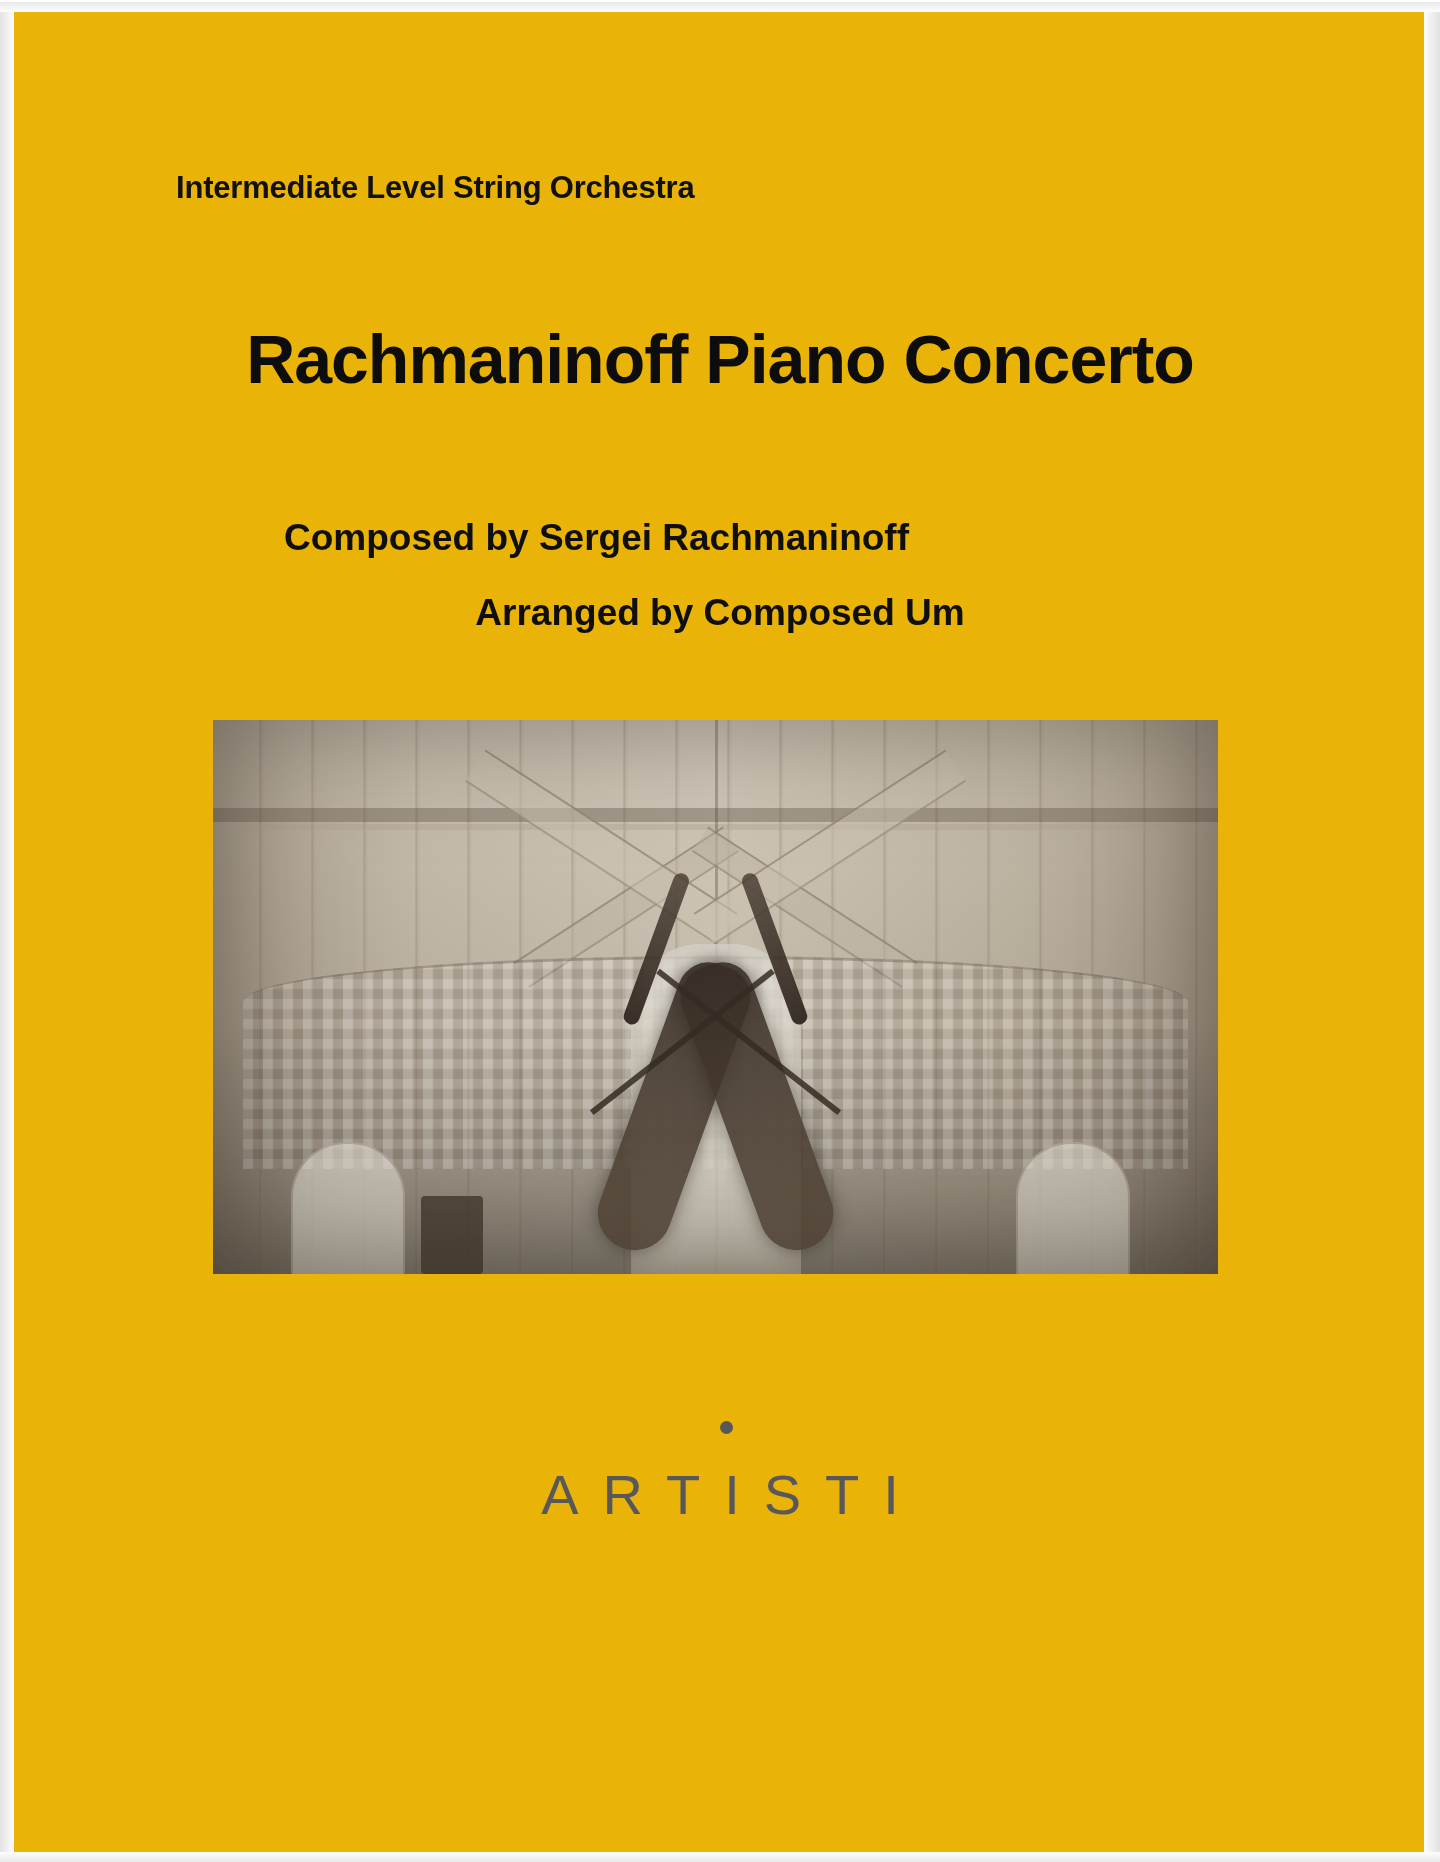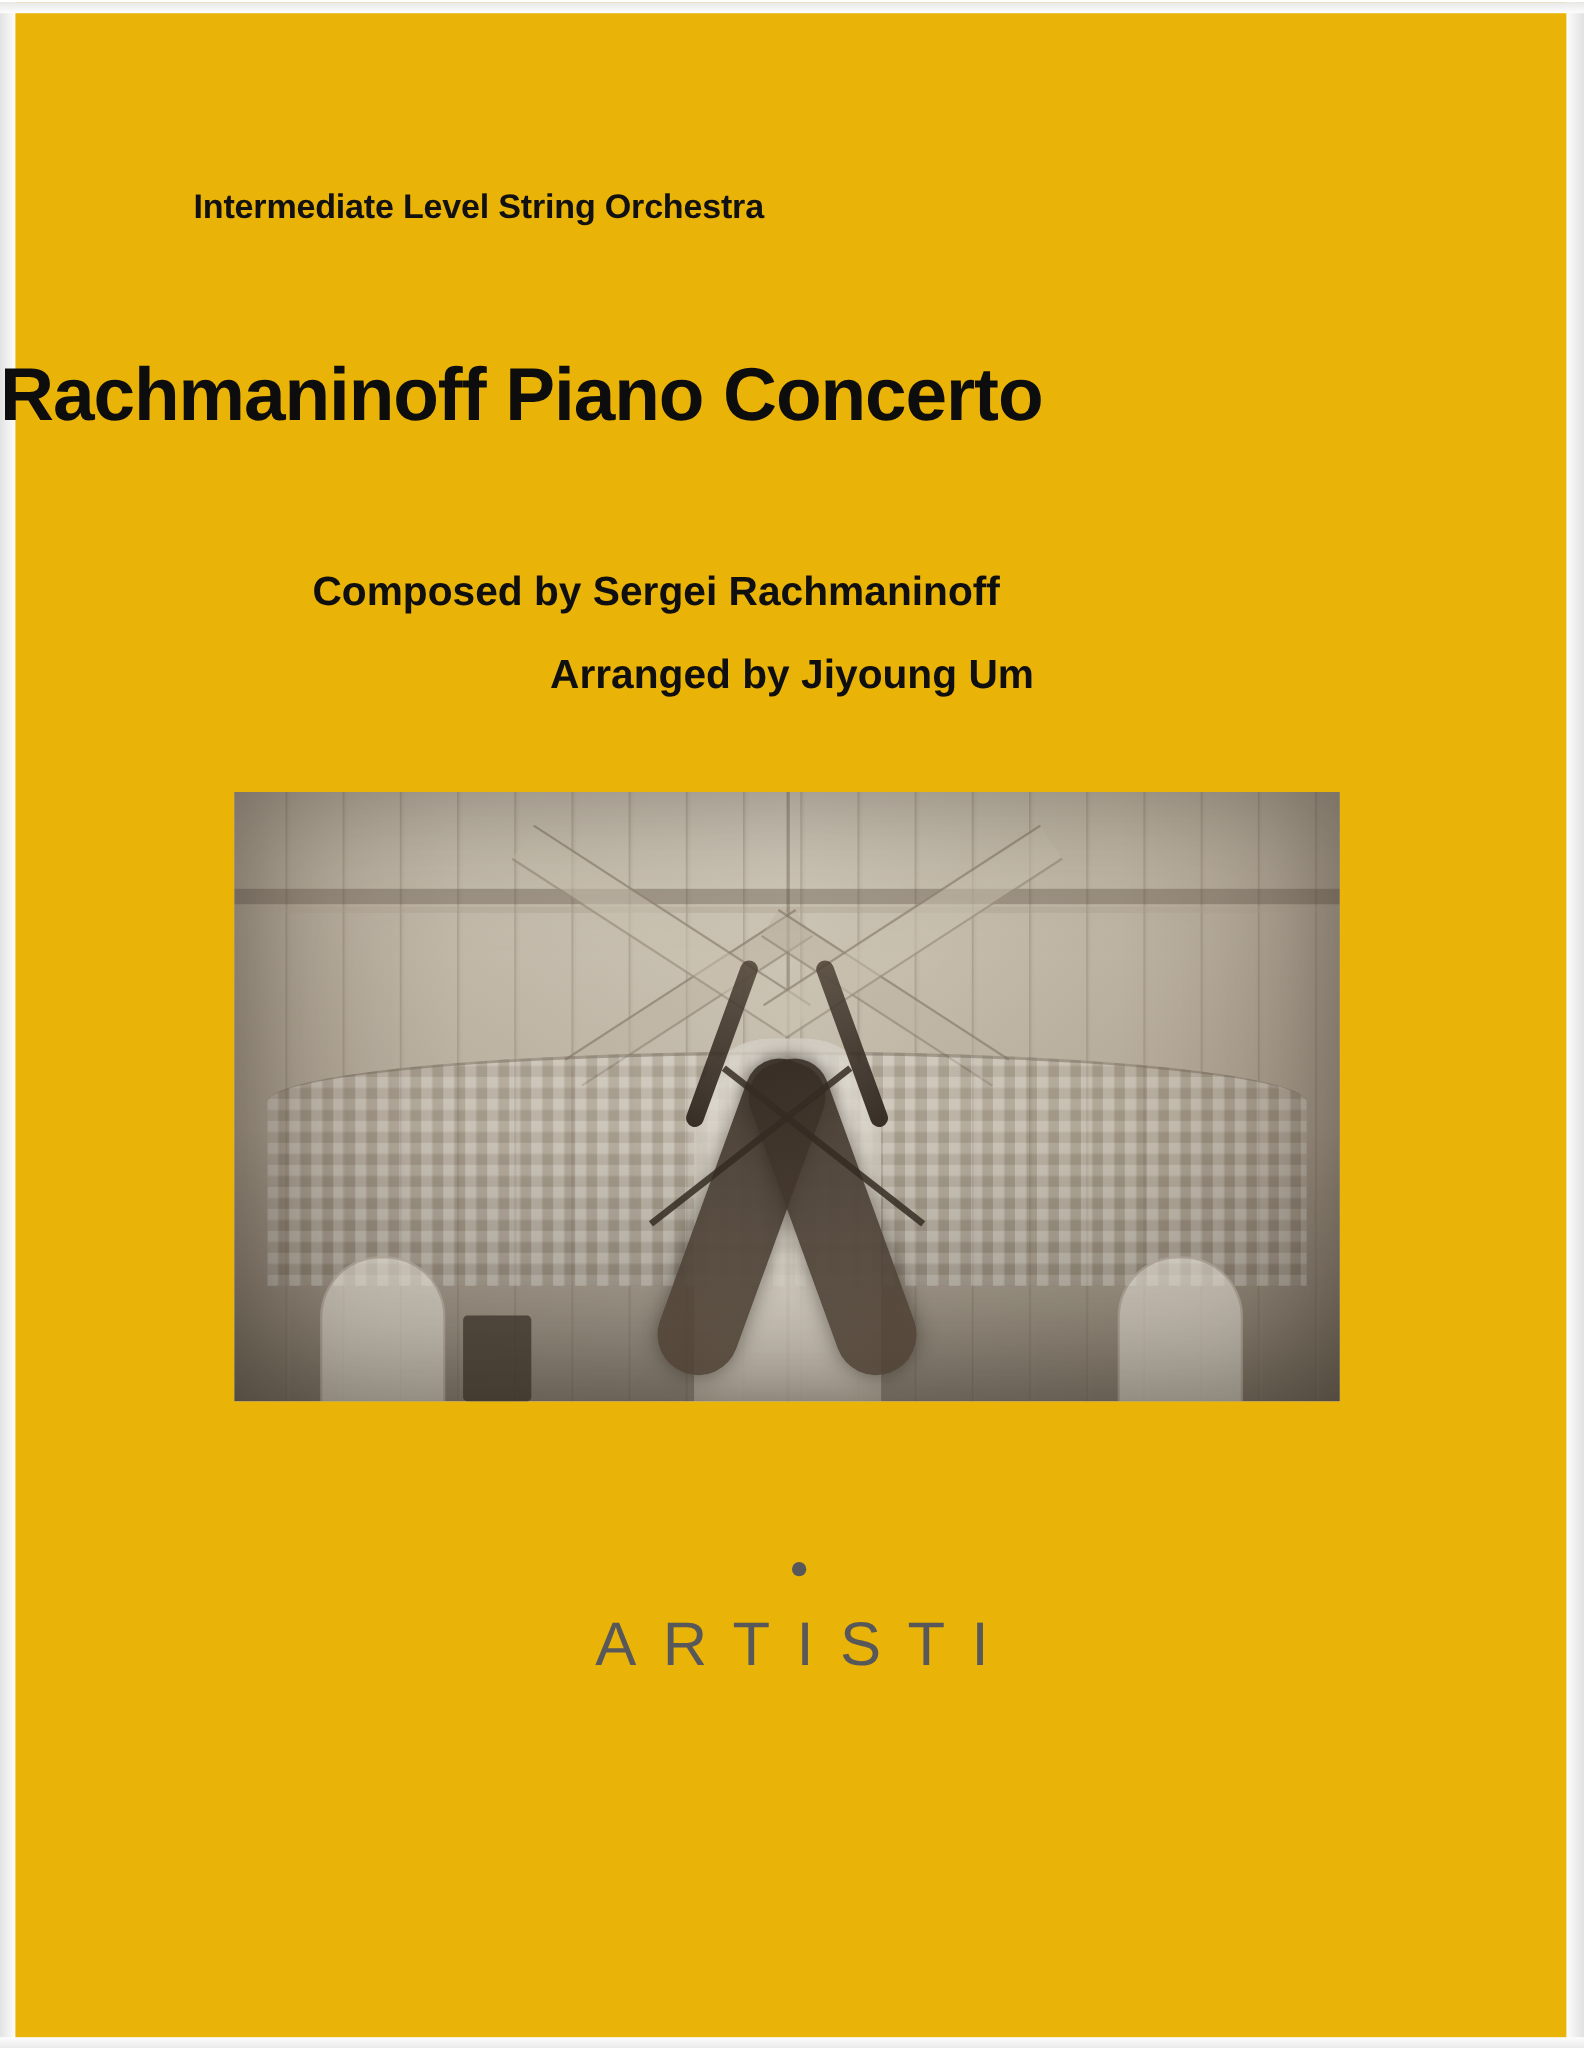--- a/index.html
+++ b/index.html
@@ -69,21 +69,21 @@
     letter-spacing: -0.2px;
     color: #111111;
     white-space: nowrap;
   }
 
   .main-title {
     position: absolute;
     left: 0;
     top: 318px;
     width: 1440px;
-    text-align: left;
+    text-align: center;
     font-size: 68px;
     font-weight: bold;
     letter-spacing: -1px;
     color: #0d0d0d;
   }
 
   .composer-line {
     position: absolute;
     left: 0;
     top: 515px;
@@ -368,21 +368,21 @@
   <div class="page-edge-bottom"></div>
 
   <div class="content">
 
     <div class="subtitle-top">Intermediate Level String Orchestra</div>
 
     <div class="main-title">Rachmaninoff Piano Concerto</div>
 
     <div class="composer-line">Composed by Sergei Rachmaninoff</div>
 
-    <div class="arranger-line">Arranged by Jiyoung Um</div>
+    <div class="arranger-line">Arranged by Composed Um</div>
 
     <div class="photo-frame">
       <div class="photo">
         <div class="planks"></div>
         <div class="beam-top"></div>
         <div class="beam-top2"></div>
         <div class="door-center"></div>
         <div class="brace brace-l2"></div>
         <div class="brace brace-r2"></div>
         <div class="brace brace-l"></div>

